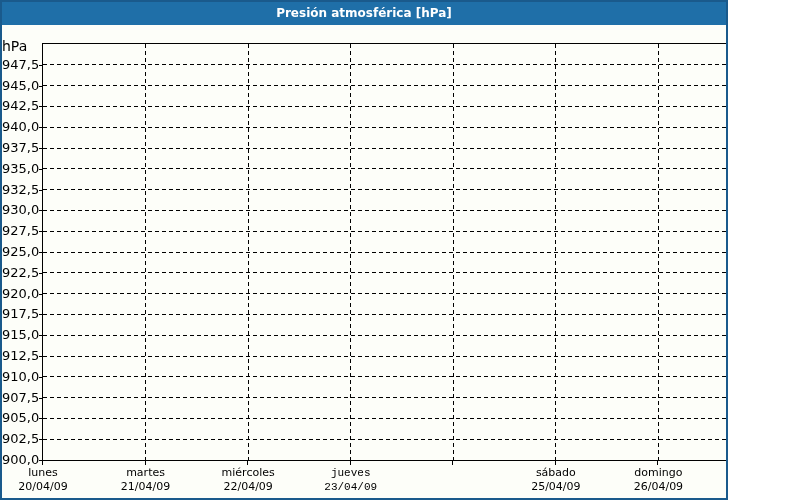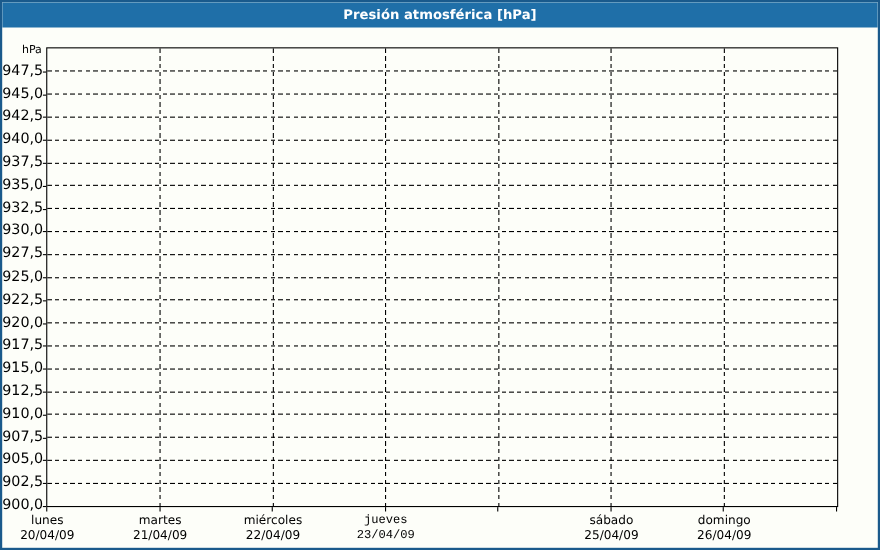--- a/index.html
+++ b/index.html
@@ -1,18 +1,18 @@
 <!DOCTYPE html>
 <html><head>
 <meta charset="utf-8">
 <style>
   html,body { margin:0; padding:0; }
   #window {
     position:relative;
-    width:800px; height:500px;
+    width:728px; height:500px;
     box-sizing:border-box;
     border:2px solid #1a5a8c;
     background:#fdfef9;
     font-family:"DejaVu Sans","Liberation Sans",sans-serif;
     color:#000;
     overflow:hidden;
   }
   #titlebar {
     position:absolute; top:0; left:0; right:0; height:23px;
     background:#1f6fa8;
@@ -36,21 +36,21 @@
     position:absolute; top:0; bottom:0; width:1px;
     background:repeating-linear-gradient(180deg,#000 0 4px,transparent 4px 7px);
   }
   .ylabel {
     position:absolute; left:0; width:36px;
     font-size:13px; line-height:14px;
     white-space:nowrap;
   }
   .yunit {
     position:absolute; left:0; width:36px;
-    font-size:10px; text-align:right; line-height:14px;
+    font-size:14px; text-align:left; line-height:14px;
   }
   .ytick {
     position:absolute; width:3px; height:1px; background:#000;
   }
   .xtick {
     position:absolute; width:1px; height:4px; background:#000;
   }
   .xlabel {
     position:absolute; width:104px;
     font-size:11px; text-align:center; line-height:14px;

